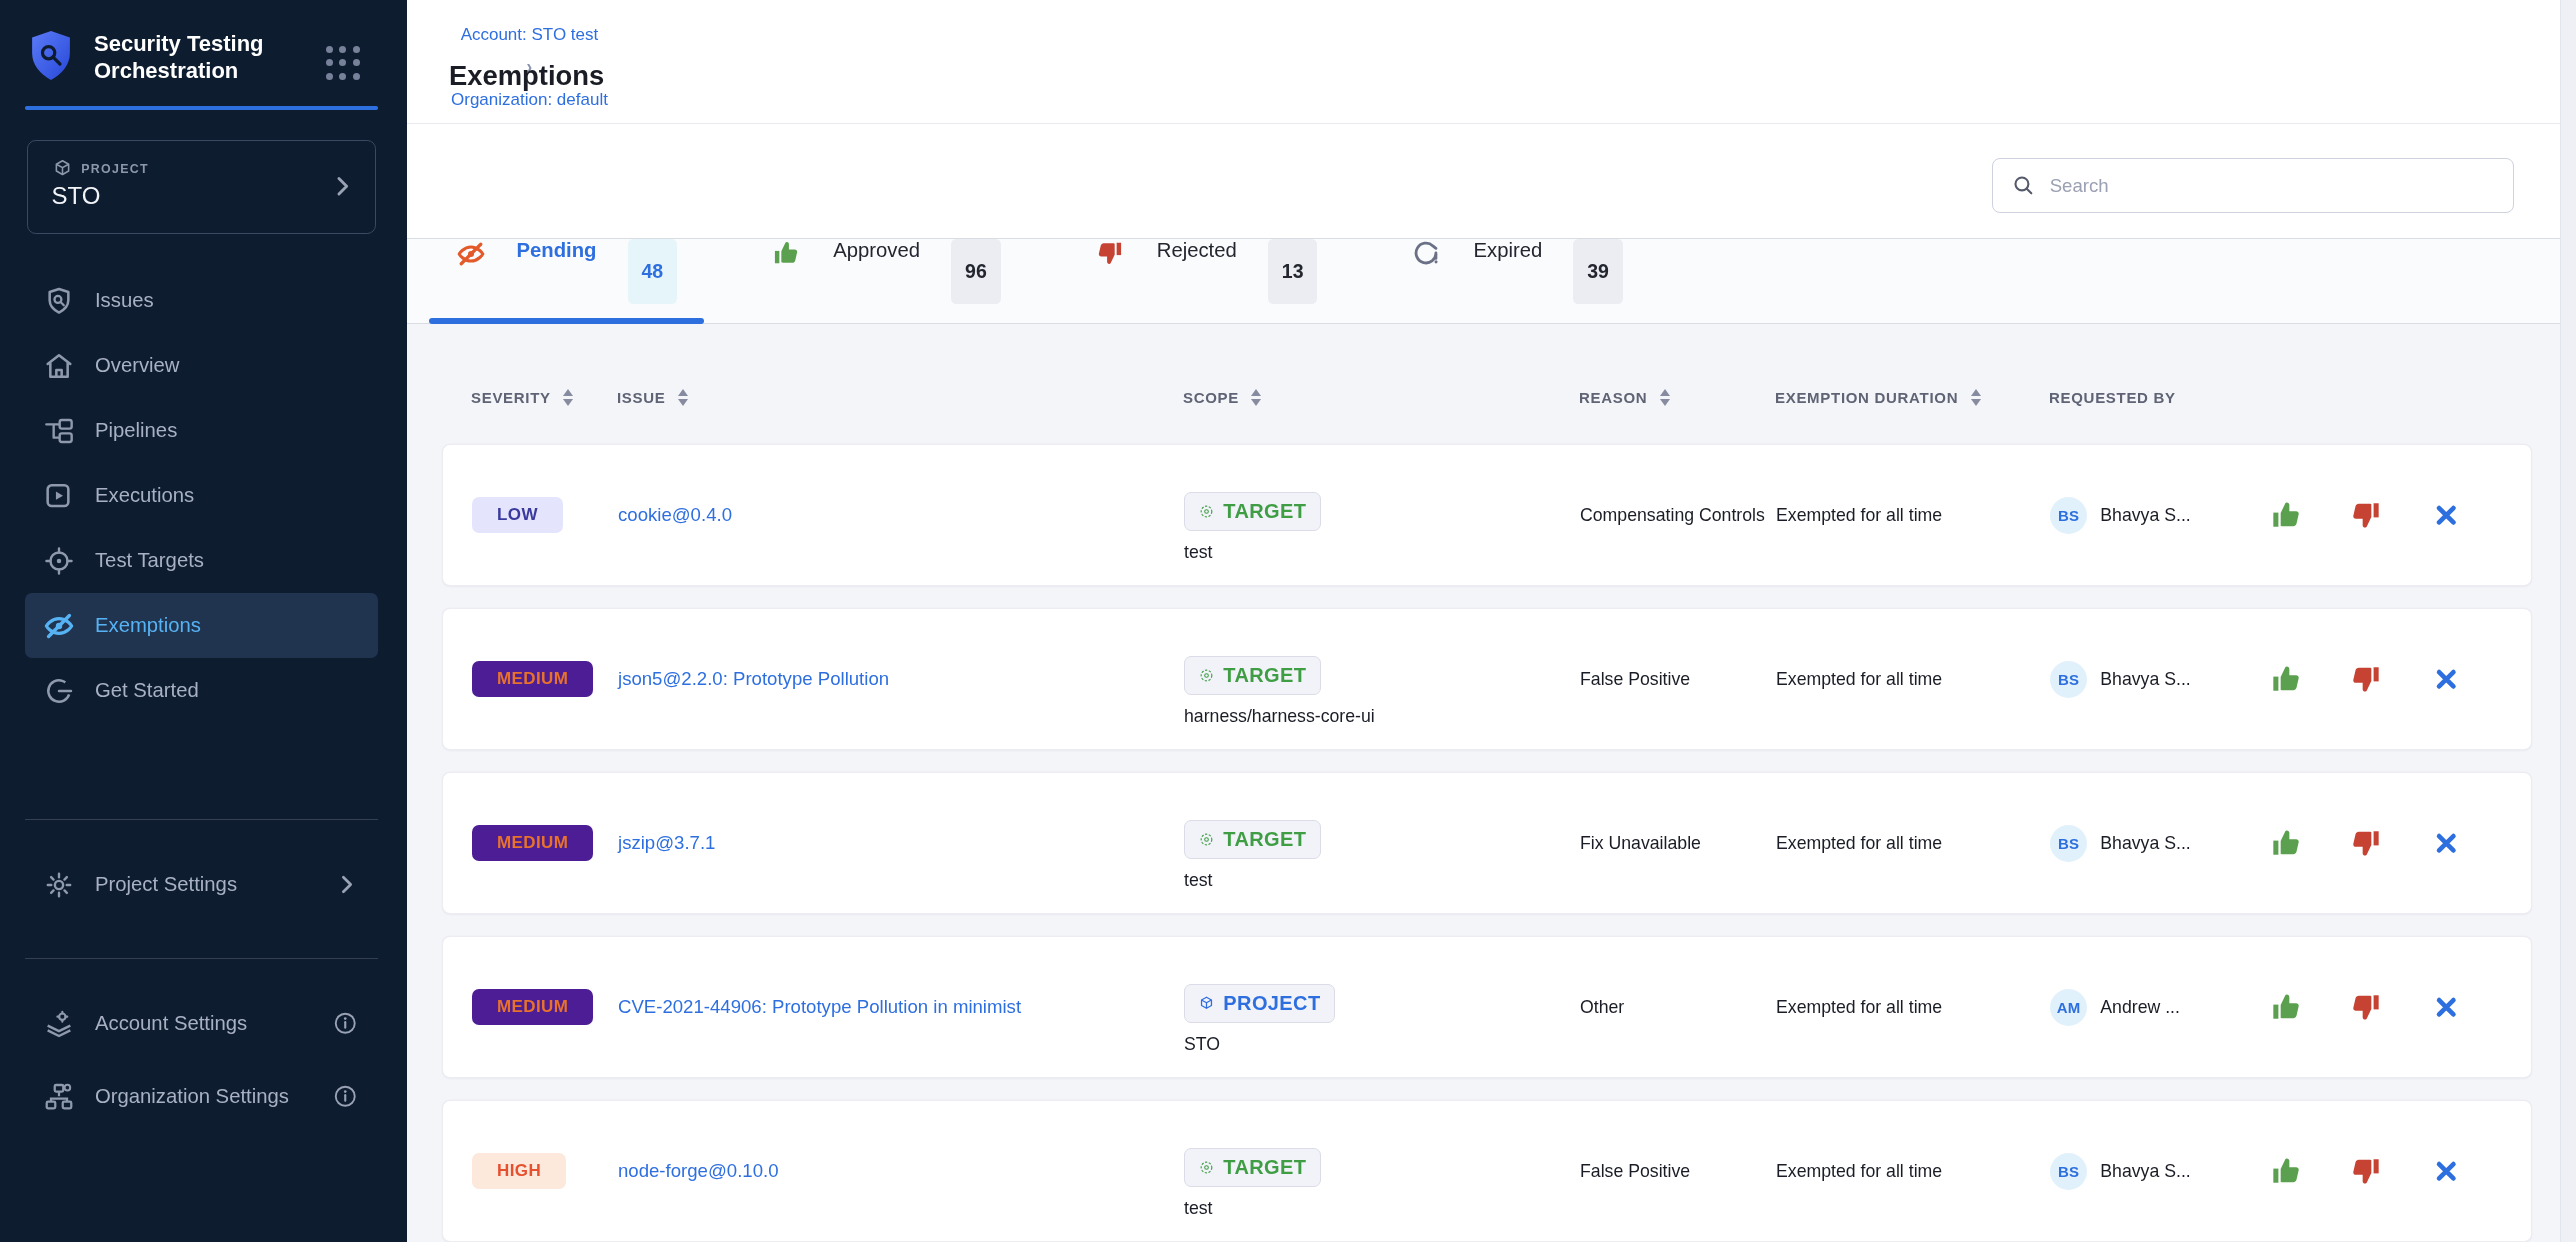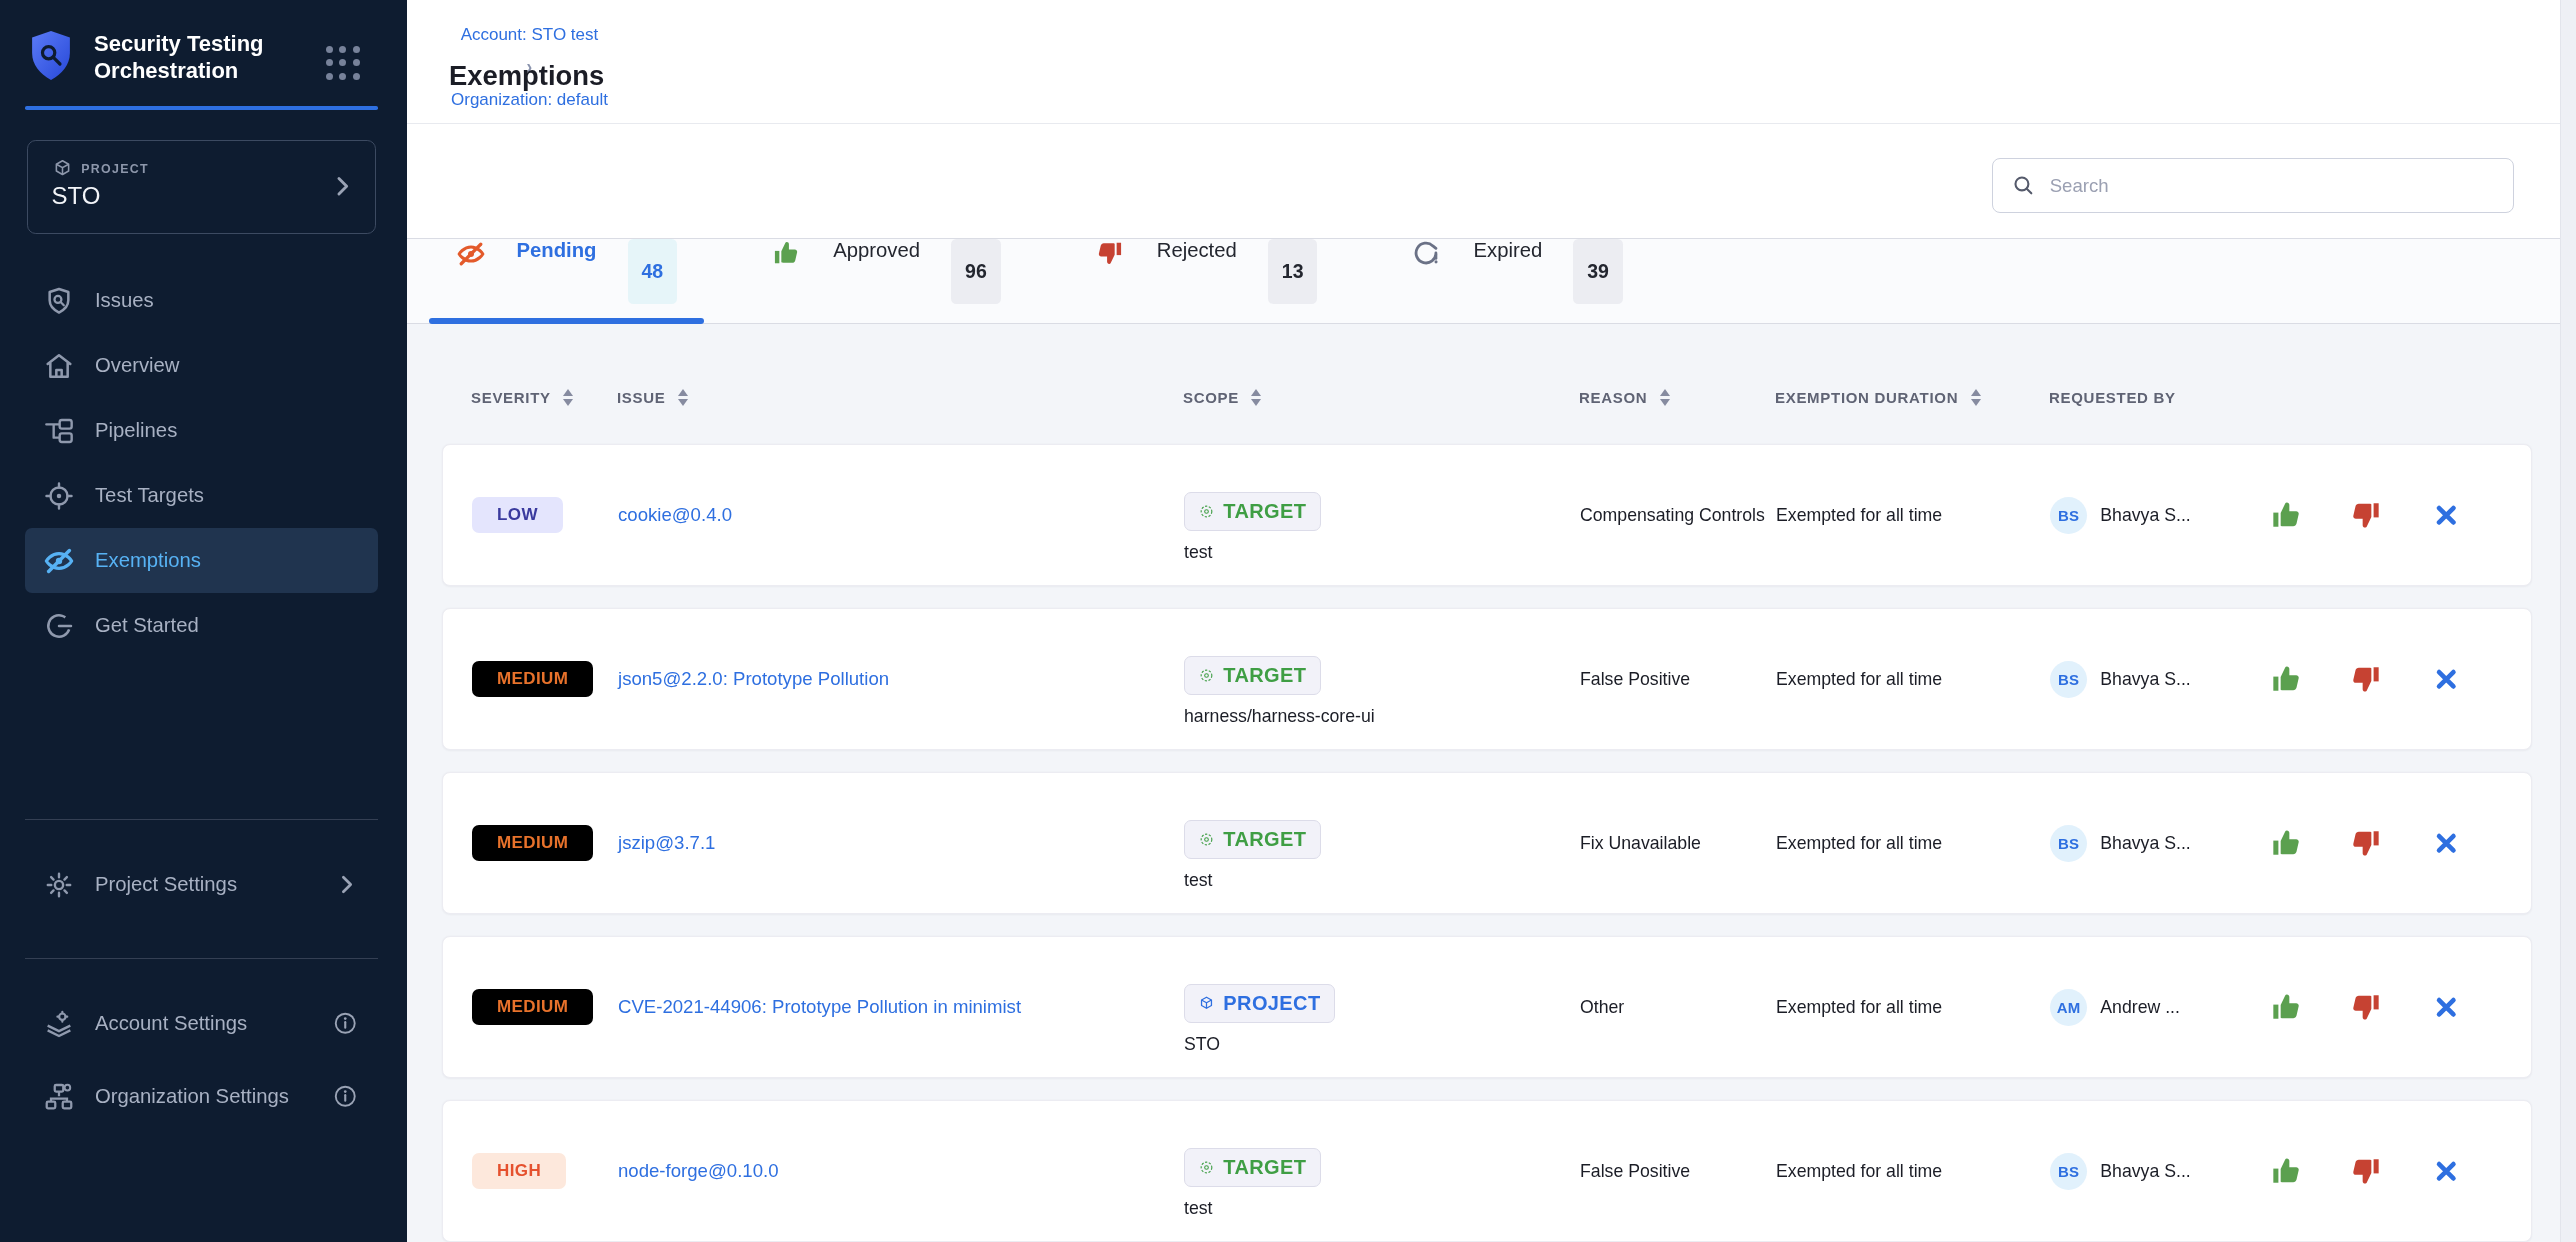--- a/index.html
+++ b/index.html
@@ -81,21 +81,21 @@
   .c-reason { width:196px; flex:none; }
   .c-dur { width:274px; flex:none; }
   .c-req { width:219px; flex:none; }
   .c-act { flex:1; }
 
   .card { height:142px; background:#fff; border:0.9px solid #ececf2; border-radius:8px; margin-bottom:22px;
     display:flex; align-items:center; padding:0 35px 0 29px; box-shadow:0 0.9px 1.8px rgba(40,41,61,.05); }
 
   .sev-badge { display:inline-block; padding:8px 25px; border-radius:7px; font-size:17px; font-weight:700; letter-spacing:0.4px; }
   .sev-badge[data-severity="LOW"]    { background:#e4e5fd; color:#3a3a9e; }
-  .sev-badge[data-severity="MEDIUM"] { background:#000000; color:#e8722b; }
+  .sev-badge[data-severity="MEDIUM"] { background:#4c1d95; color:#e8722b; }
   .sev-badge[data-severity="HIGH"]   { background:#fde8dc; color:#e5512e; }
 
   .issue-link { display:inline-block; max-width:513px; font-size:18.6px; line-height:1.55; color:#2e6fe0; cursor:pointer; }
 
   .scope-stack { display:flex; flex-direction:column; align-items:flex-start; gap:10.6px; }
   .scope-chip { display:inline-flex; align-items:center; gap:8px; padding:7px 13.3px; border-radius:7px;
     background:#f2f2f9; border:0.9px solid #dcdce9; font-size:20px; font-weight:700; letter-spacing:0.4px;margin-top:25px; }
   .scope-chip[data-scope="TARGET"]  { color:#3f9e44; }
   .scope-chip[data-scope="PROJECT"] { color:#2e6fe0; }
   .scope-chip .ic { display:none; }
@@ -263,20 +263,28 @@
         </span>
       <span>Overview</span>
     </div>
     <div class="nav-item">
       <span class="nicon">
           <svg width="32" height="32" viewBox="0 0 24 24">
             <use href="#i-pipelines"></use>
           </svg>
         </span>
       <span>Pipelines</span>
+    </div>
+    <div class="nav-item">
+      <span class="nicon">
+          <svg width="32" height="32" viewBox="0 0 24 24">
+            <use href="#i-executions"></use>
+          </svg>
+        </span>
+      <span>Executions</span>
     </div>
     <div class="nav-item">
       <span class="nicon">
           <svg width="32" height="32" viewBox="0 0 24 24">
             <use href="#i-target"></use>
           </svg>
         </span>
       <span>Test Targets</span>
     </div>
     <div class="nav-item selected">

